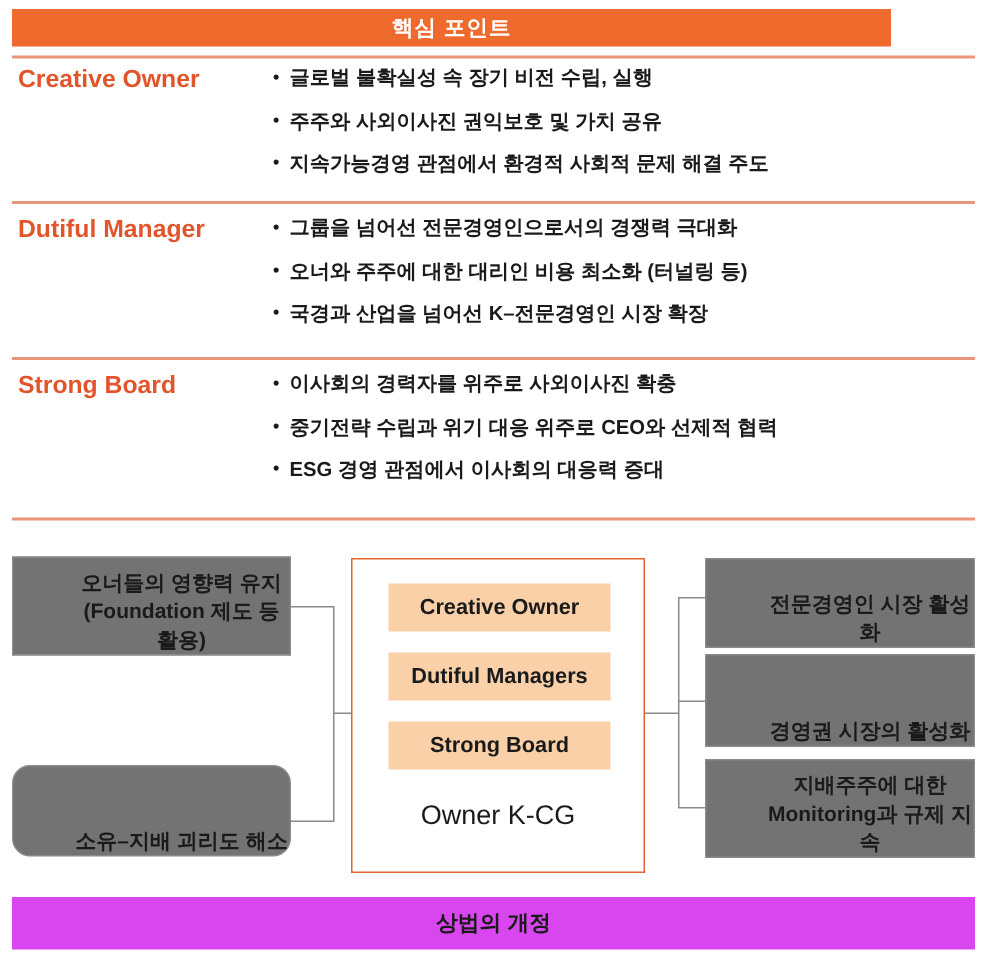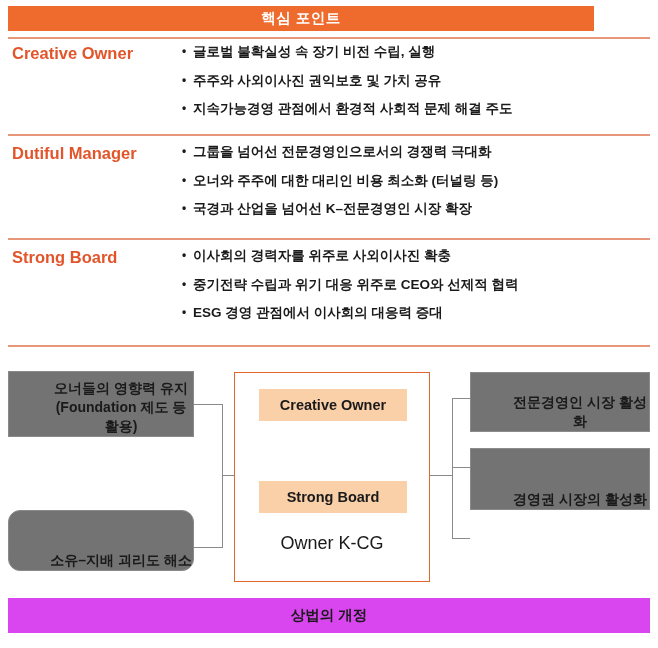--- a/index.html
+++ b/index.html
@@ -54,21 +54,21 @@
     font-size:14px;font-weight:bold;color:#1a1a1a;line-height:1.35;
     box-sizing:border-box;
     padding-left:40px;
   }
   .obox .l2{display:block;}
 
   .lbox1{left:8px;top:11px;width:186px;height:66px;}
   .lbox2{left:8px;top:150px;width:186px;height:61px;border-radius:12px;}
 
   .rbox1{left:470px;top:12px;width:180px;height:60px;}
-  .rbox2{left:470px;top:76px;width:180px;height:62px;margin-top:12px;}
+  .rbox2{left:470px;top:76px;width:180px;height:62px;}
   .rbox3{left:470px;top:146px;width:180px;height:66px;}
 
   
   .cbox{
     position:absolute;left:234px;top:12px;width:196px;height:210px;
     border:1.6px solid #e2652d;background:#ffffff;box-sizing:border-box;
   }
   .chip{
     position:absolute;left:24px;width:148px;height:32px;
     background:#fad0a8;
@@ -182,40 +182,47 @@
       </div>
     </div>
 
     <div class="ln h" style="left:194px;top:44px;width:28px;"></div>
     <div class="ln h" style="left:194px;top:187px;width:28px;"></div>
     <div class="ln v" style="left:222px;top:44px;height:144px;"></div>
     <div class="ln h" style="left:222px;top:115px;width:12px;"></div>
 
     <div class="cbox">
       <div class="chip chip1">Creative Owner</div>
+      <div class="chip chip2">Dutiful Managers</div>
       <div class="chip chip3">Strong Board</div>
       <div class="cbox-foot">Owner K-CG</div>
     </div>
 
     <div class="ln h" style="left:430px;top:115px;width:22px;"></div>
     <div class="ln v" style="left:452px;top:38px;height:140px;"></div>
     <div class="ln h" style="left:452px;top:38px;width:18px;"></div>
     <div class="ln h" style="left:452px;top:107px;width:18px;"></div>
     <div class="ln h" style="left:452px;top:178px;width:18px;"></div>
 
     <div class="obox rbox1">
       <div>
         <span class="l2">전문경영인 시장 활성화</span>
       </div>
     </div>
     <div class="obox rbox2">
       <div>
         <span class="l2">경영권 시장의 활성화</span>
       </div>
     </div>
+    <div class="obox rbox3">
+      <div>
+        <span class="l2">지배주주에 대한</span>
+        <span class="l2">Monitoring과 규제 지속</span>
+      </div>
+    </div>
 
   </div>
 
   <div class="ftr-bar">
     <span class="ftr-title">상법의 개정</span>
   </div>
 
 </div>
 
 </body></html>

